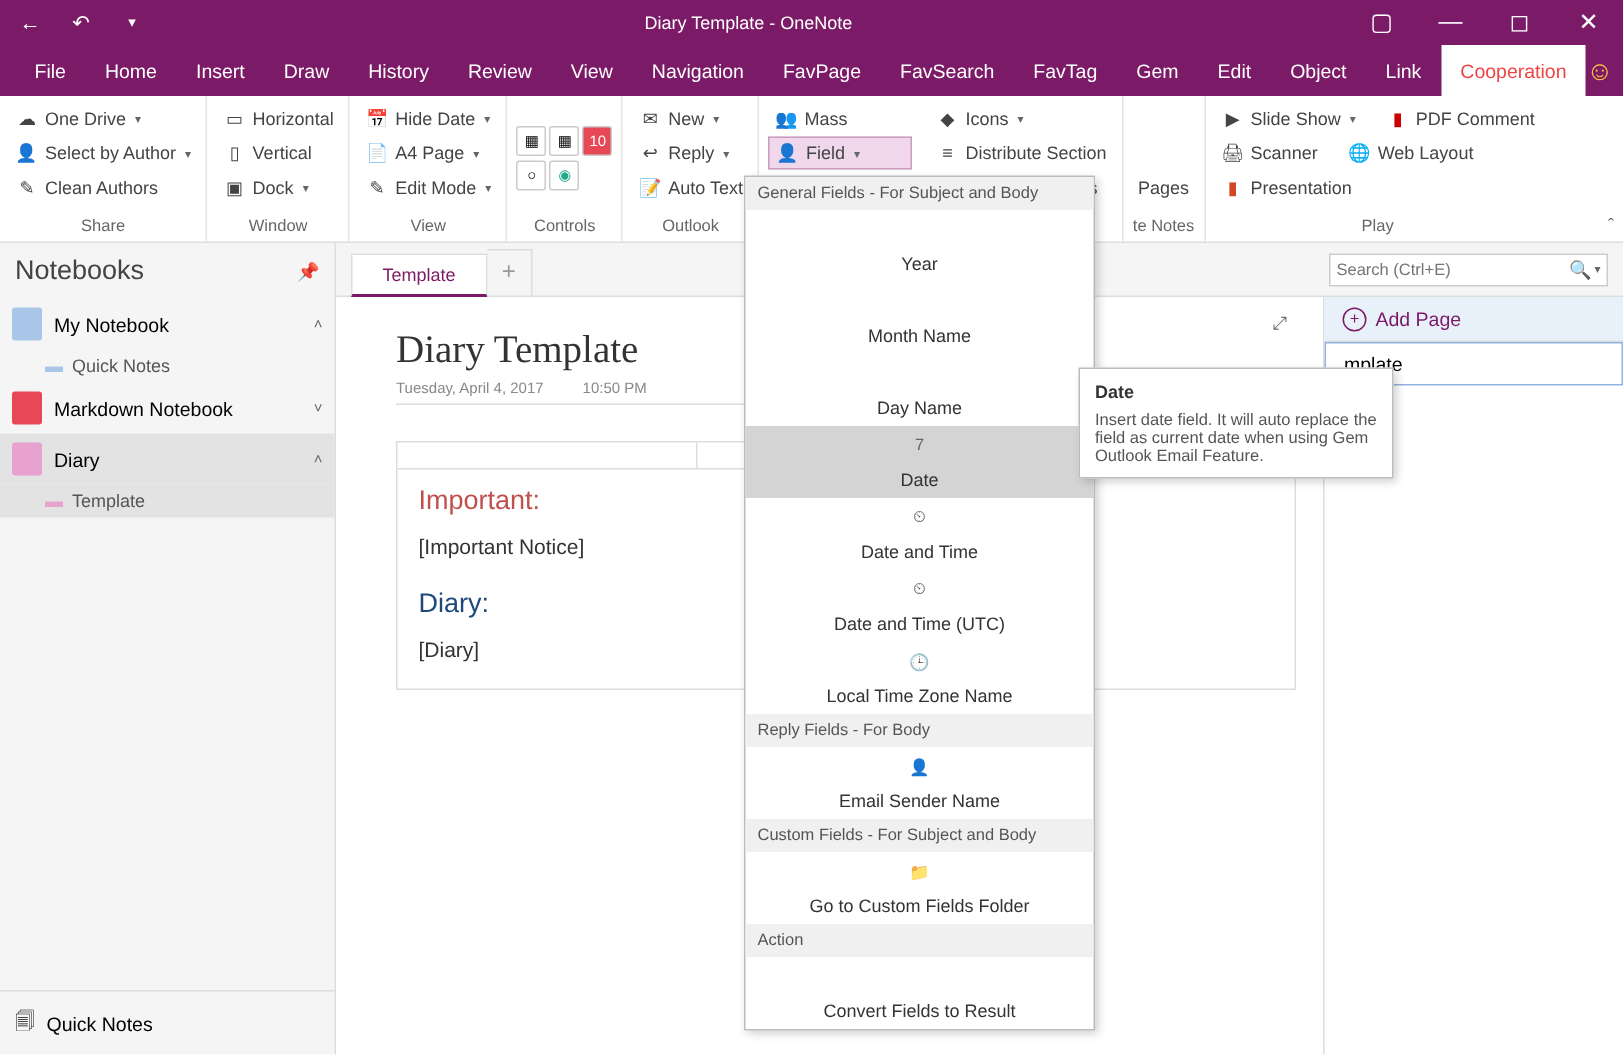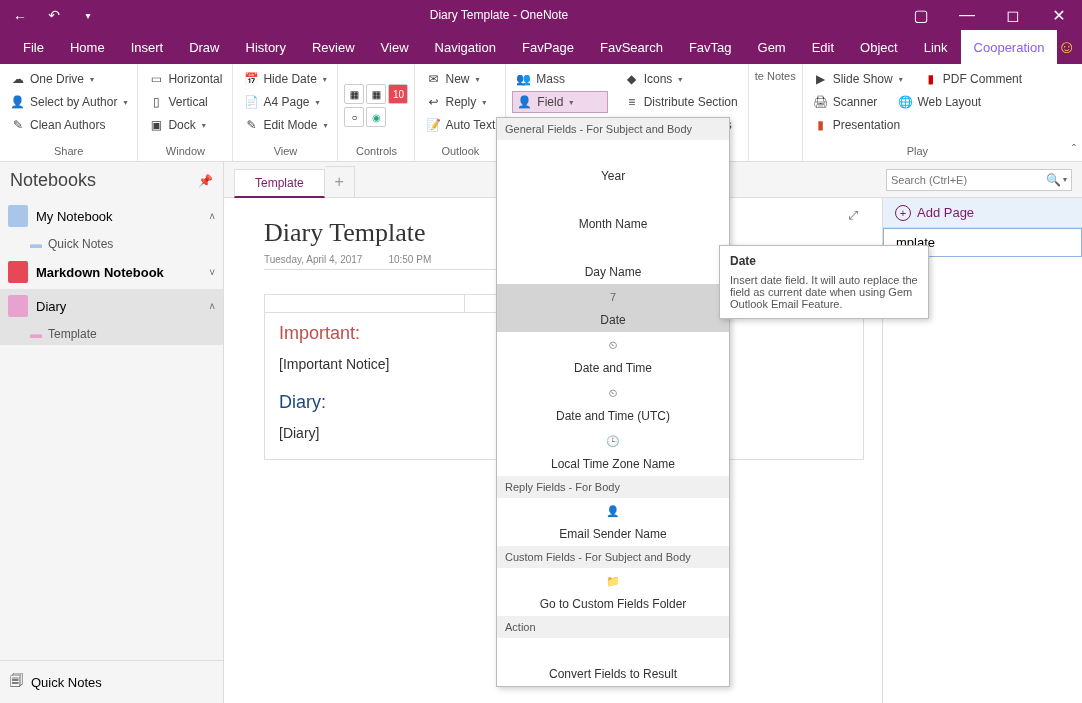--- a/index.html
+++ b/index.html
@@ -9,21 +9,21 @@
   .titlebar { height: 30px; background: #7B1A67; display: flex; align-items: center; color: #fff; }
   .titlebar-left { display: flex; align-items: center; gap: 10px; padding-left: 8px; }
   .tb-btn { width: 24px; height: 24px; display: flex; align-items: center; justify-content: center; cursor: pointer; font-size: 14px; color: #fff; }
   .titlebar-title { flex: 1; text-align: center; font-size: 12px; color: #fff; }
   .titlebar-right { display: flex; }
   .tb-win { width: 46px; height: 30px; display: flex; align-items: center; justify-content: center; cursor: pointer; font-size: 16px; color: #fff; }
   
   
   .menubar { height: 34px; background: #7B1A67; display: flex; align-items: stretch; padding-left: 10px; }
   .menu-item { padding: 0 13px; display: flex; align-items: center; color: #fff; font-size: 13px; cursor: pointer; }
-  .menu-item.active { background: #fff; color: #8b5cf6; }
+  .menu-item.active { background: #fff; color: #ef4444; }
   .menu-smiley { margin-left: auto; margin-right: 10px; font-size: 18px; color: #FFC83D; display:flex; align-items:center; }
   
   
   .ribbon { height: 98px; background: #fff; border-bottom: 1px solid #ddd; display: flex; position: relative; }
   .ribbon-group { display: flex; flex-direction: column; border-right: 1px solid #e5e5e5; padding: 4px 6px 0 6px; }
   .ribbon-rows { display: flex; flex-direction: column; gap: 1px; flex: 1; }
   .ribbon-btn { height: 22px; display: flex; align-items: center; gap: 4px; padding: 0 4px; font-size: 12px; color: #444; cursor: pointer; white-space: nowrap; }
   .ribbon-btn.active { background: #f0d7eb; border: 1px solid #c79cbc; }
   .ribbon-ico { width: 16px; height: 16px; display: inline-flex; align-items: center; justify-content: center; font-size: 12px; }
   .ribbon-label { text-align: center; font-size: 11px; color: #666; padding: 2px 0 4px 0; }
@@ -254,20 +254,27 @@
         </div>
       <div class="ribbon-btn">
           <span class="ribbon-ico">≡</span>
           <span>Distribute Pages</span>
         </div>
     </div>
     <div class="ribbon-label">&nbsp;</div>
   </div>
 
   <div class="ribbon-group">
+    <div class="ribbon-rows">
+      <div class="ribbon-btn" style="visibility:hidden">x</div>
+      <div class="ribbon-btn" style="visibility:hidden">x</div>
+      <div class="ribbon-btn">
+          <span>Pages</span>
+        </div>
+    </div>
     <div class="ribbon-label">te Notes</div>
   </div>
 
   <div class="ribbon-group" style="border-right:none;">
     <div class="ribbon-rows">
       <div style="display:flex; gap:12px;">
         <div class="ribbon-btn">
             <span class="ribbon-ico">▶</span>
             <span>Slide Show</span>
             <span class="dd">▾</span>
@@ -309,21 +316,21 @@
           <div class="nb-icon" style="background:#A8C7E8"></div>
           <span>My Notebook</span>
           <span class="chev">˄</span>
         </div>
         <div class="nb-sub">
           <span style="color:#A8C7E8">▬</span>
           <span>Quick Notes</span>
         </div>
         <div class="nb-item">
           <div class="nb-icon" style="background:#E74856"></div>
-          <span style="font-weight:700">Markdown Notebook</span>
+          <span style="font-weight:400">Markdown Notebook</span>
           <span class="chev">˅</span>
         </div>
         <div class="nb-item selected">
           <div class="nb-icon" style="background:#E8A2D0"></div>
           <span>Diary</span>
           <span class="chev">˄</span>
         </div>
         <div class="nb-sub selected">
           <span style="color:#E8A2D0">▬</span>
           <span>Template</span>

